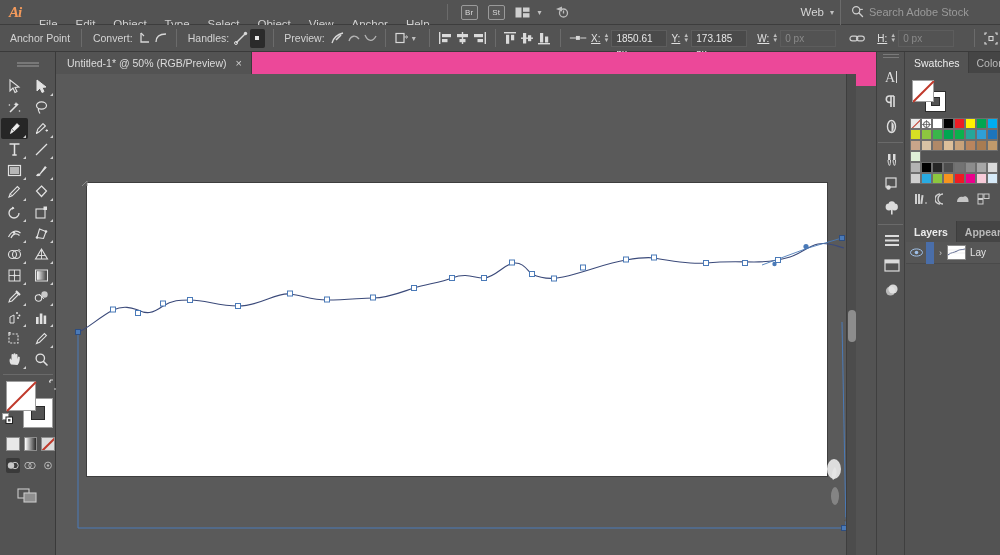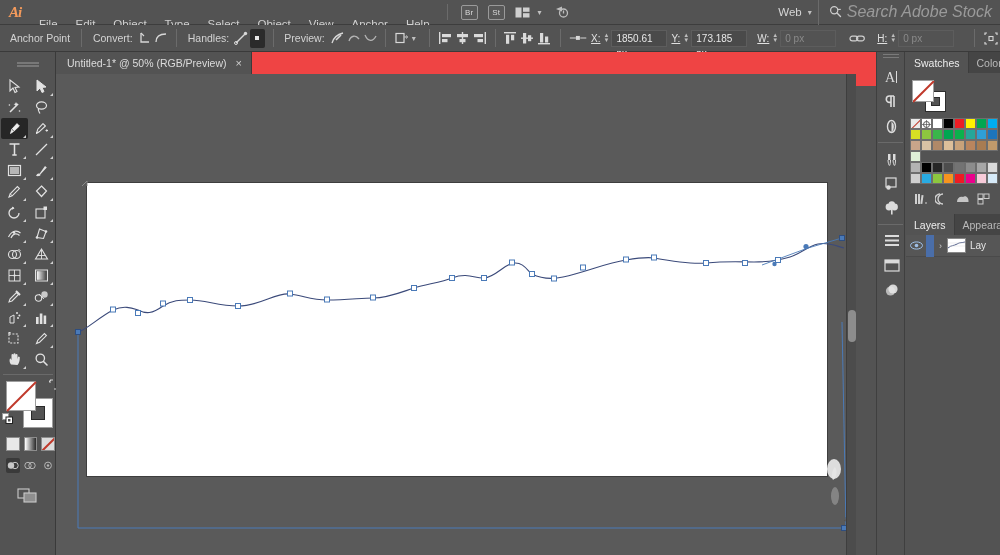--- a/index.html
+++ b/index.html
@@ -38,21 +38,21 @@
     width:20px; height:16px; display:inline-flex; align-items:center; justify-content:center;
     margin:0 3px; color:#c6c6c6;
   }
   .chev { font-size:8px; color:#c0c0c0; margin-left:2px; margin-right:6px;}
   .mb-right { margin-left:auto; display:flex; align-items:center; height:25px; }
   .ws-label { font-size:11.5px; color:#d6d6d6; padding:0 4px; }
   .search-box {
     display:flex; align-items:center; gap:5px; height:25px; padding:0 8px 0 10px;
     border-left:1px solid #6b6b6b; min-width:160px;
   }
-  .search-box .ph { color:#9a9a9a; font-size:16px;font-style:italic; }
+  .search-box .ph { color:#9a9a9a; font-size:11px; }
 
   
   .controlbar {
     position:absolute; left:0; top:25px; width:1000px; height:27px;
     background:#535353; display:flex; align-items:center;
     border-bottom:1px solid #3a3a3a; padding-left:6px;
   }
   .cb-label { font-size:10.5px; color:#d3d3d3; white-space:nowrap; padding:0 4px; }
   .cb-sep { width:1px; height:18px; background:#6b6b6b; margin:0 7px; }
   .cb-btn {
@@ -72,21 +72,21 @@
   .cb-input {
     background:#4a4a4a; border:1px solid #5d5d5d; color:#e8e8e8;
     font-size:10px; height:17px; line-height:15px; padding:0 4px;
     font-family:"Liberation Sans", sans-serif; min-width:56px; text-align:left;
   }
   .cb-input.dim { color:#8a8a8a; background:#535353; border-color:#5d5d5d; }
 
   
   .tabbar {
     position:absolute; left:56px; top:52px; width:820px; height:34px;
-    background:#ef4444; display:flex; align-items:stretch;
+    background:#ec4899; display:flex; align-items:stretch;
   }
   .doctab {
     background:#535353; display:flex; align-items:center; gap:9px;
     padding:0 9px 0 11px; font-size:10.5px; color:#dcdcdc;
     border-right:1px solid #3a3a3a; height:22px;
   }
   .doctab .x { font-size:11px; color:#cfcfcf; }
 
   
   .toolbar {
@@ -977,21 +977,21 @@
         <span class="swbtn">
           <svg width="13" height="12" viewBox="0 0 13 12">
               <rect x="1" y="1" width="5" height="4.5" fill="none" stroke="#cccccc" stroke-width="1"></rect>
               <rect x="7" y="1" width="5" height="4.5" fill="none" stroke="#cccccc" stroke-width="1"></rect>
               <rect x="1" y="6.5" width="5" height="4.5" fill="none" stroke="#cccccc" stroke-width="1"></rect>
             </svg>
         </span>
       </div>
     </div>
 
-    <div class="ptabs" style="margin-top:2px;">
+    <div class="ptabs" style="margin-top:9px;font-weight:bold;">
       <div class="ptab active">Layers</div>
       <div class="ptab">Appearance</div>
     </div>
 
     <div>
       <div class="layrow">
         <span class="lay-eye">
           <svg width="13" height="9" viewBox="0 0 13 9">
               <ellipse cx="6.5" cy="4.5" rx="6" ry="3.6" fill="none" stroke="#9fc0e8" stroke-width="1"></ellipse>
               <circle cx="6.5" cy="4.5" r="1.8" fill="#9fc0e8"></circle>

